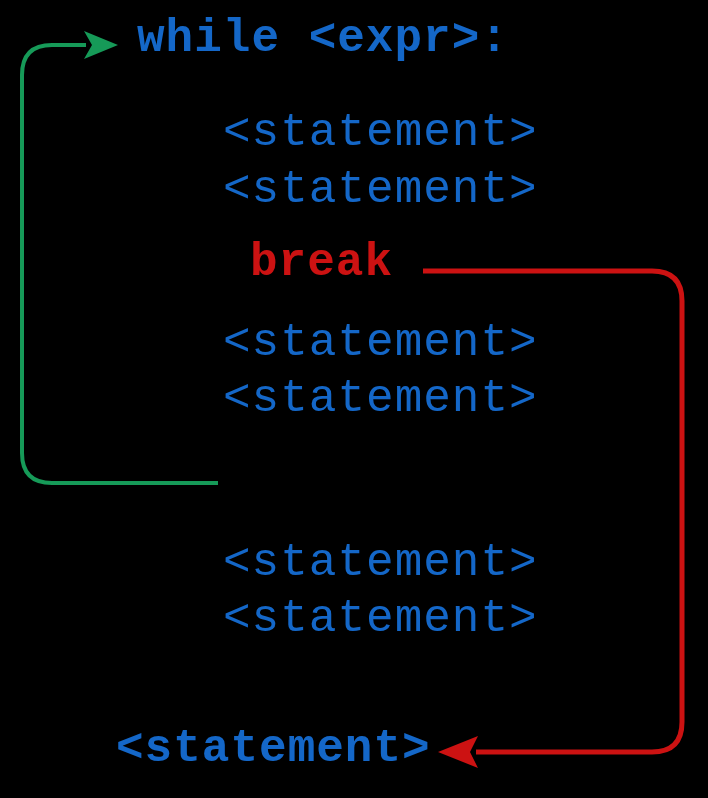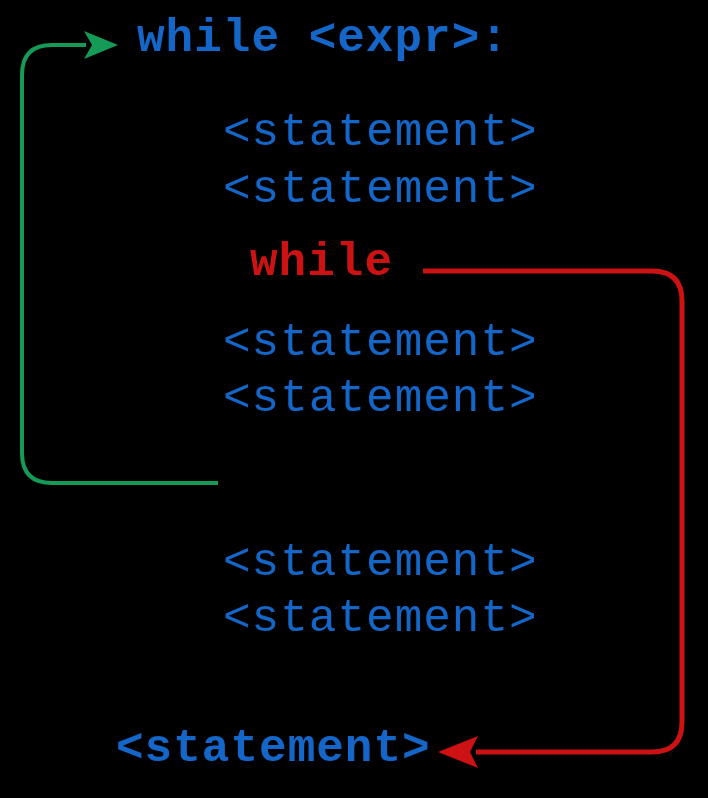--- a/index.html
+++ b/index.html
@@ -47,21 +47,21 @@
     <path d="M 423 271 L 652 271 Q 682 271 682 301 L 682 722 Q 682 752 652 752 L 476 752" fill="none" stroke-width="5" stroke-linecap="butt" stroke="#cc1212"></path>
     <polygon points="478,736 438,752 478,768 470,752" fill="#cc1212"></polygon>
   </svg>
 
   <div class="code-line blue bold" style="left:137px; top:16px;">while &lt;expr&gt;:</div>
 
   <div class="code-line blue" style="left:223px; top:110px;">&lt;statement&gt;</div>
 
   <div class="code-line blue" style="left:223px; top:167px;">&lt;statement&gt;</div>
 
-  <div class="code-line red bold" style="left:250px; top:240px;">while</div>
+  <div class="code-line red bold" style="left:250px; top:240px;">break</div>
 
   <div class="code-line blue" style="left:223px; top:320px;">&lt;statement&gt;</div>
 
   <div class="code-line blue" style="left:223px; top:376px;">&lt;statement&gt;</div>
 
 
   <div class="code-line blue" style="left:223px; top:540px;">&lt;statement&gt;</div>
 
   <div class="code-line blue" style="left:223px; top:596px;">&lt;statement&gt;</div>
 

